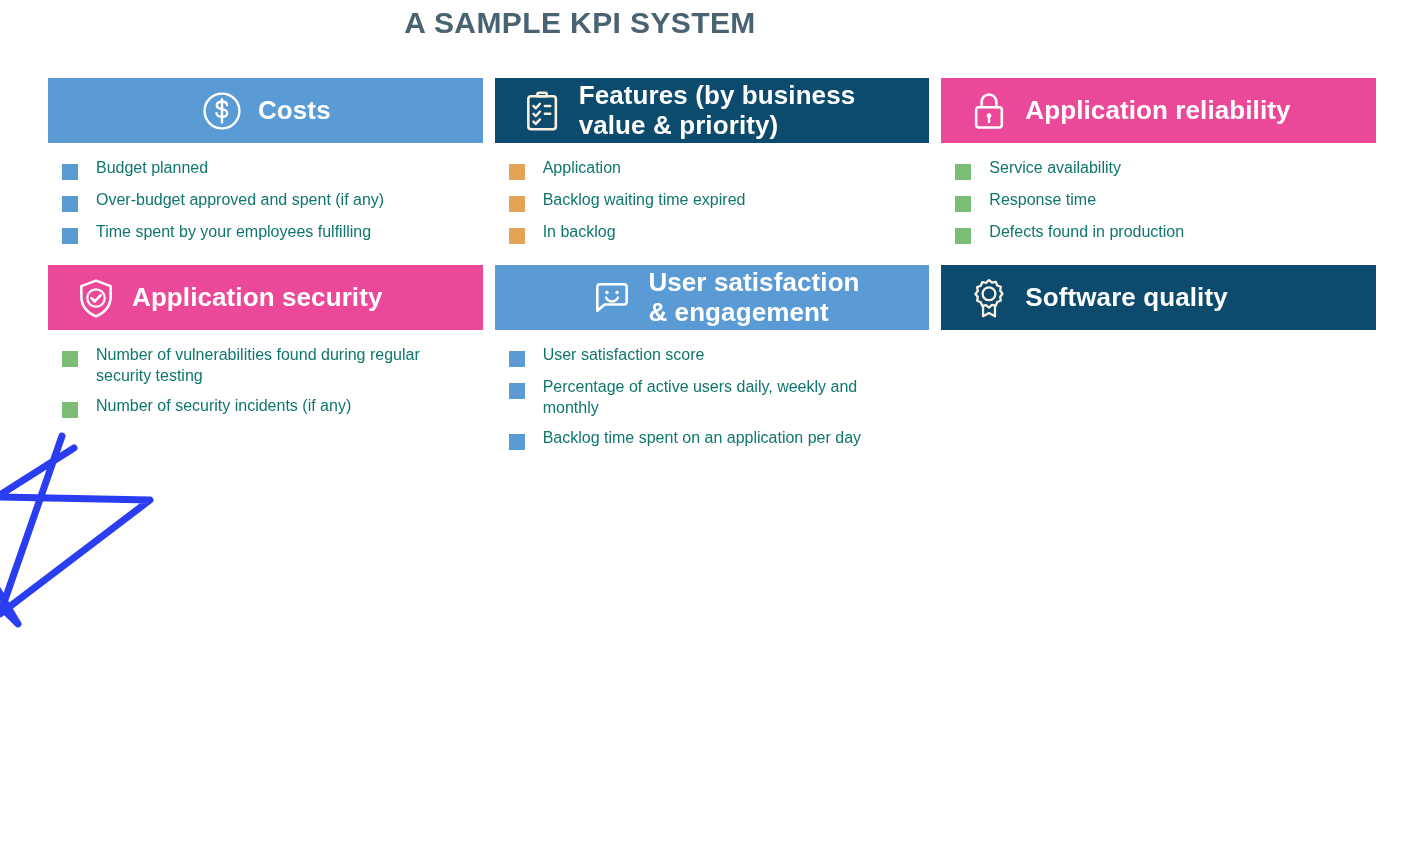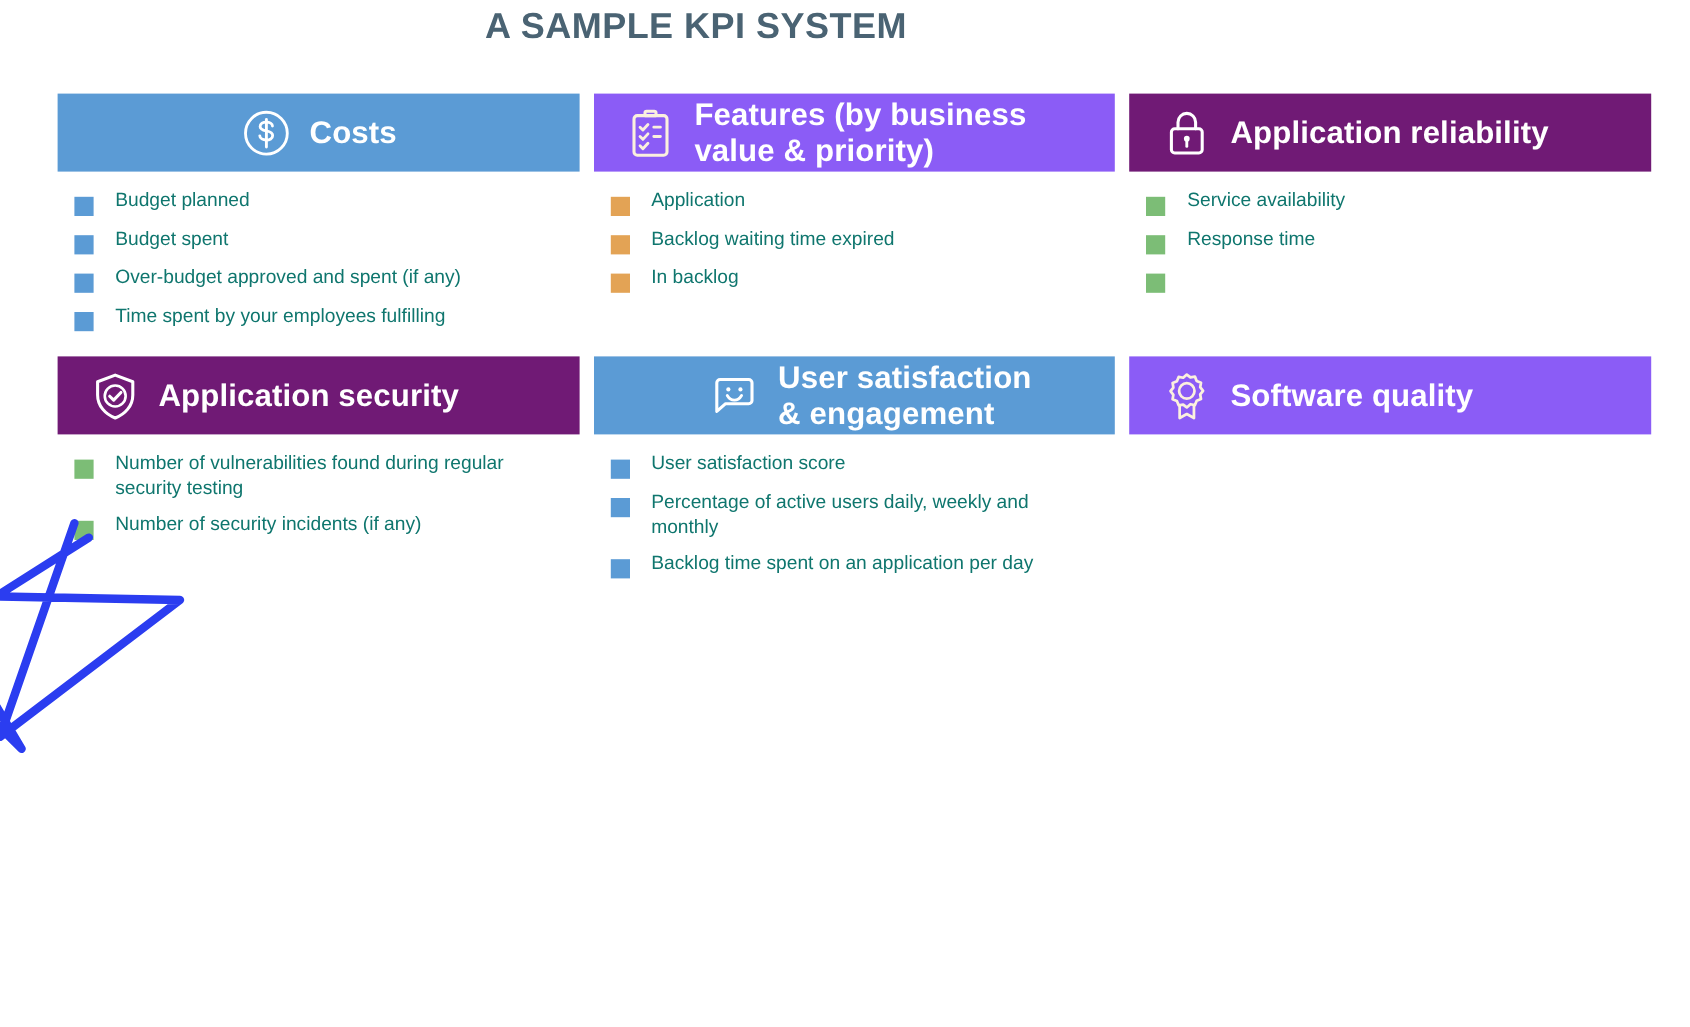--- a/index.html
+++ b/index.html
@@ -92,22 +92,22 @@
   }
   .kpi-text {
     font-size: 16px;
     line-height: 1.32;
     color: #0f766e;
     max-width: 360px;
   }
 
   
   .theme-blue   { background: #5b9bd5; justify-content: center; }
-  .theme-orange { background: #8b5cf6; }
-  .theme-green  { background: #701a75; }
+  .theme-orange { background: #0c4a6e; }
+  .theme-green  { background: #ec4899; }
   .bullet-blue   { background: #5b9bd5; }
   .bullet-orange { background: #e3a355; }
   .bullet-green  { background: #7cbd76; }
 
   .scribble {
     position: absolute;
     left: -78px;
     top: 418px;
     width: 260px;
     height: 220px;
@@ -129,24 +129,20 @@
         </span>
         <span class="hdr-title">Costs</span>
       </div>
       <ul class="kpi-list">
         <li class="kpi-item">
           <span class="kpi-bullet bullet-blue"></span>
           <span class="kpi-text">Budget planned</span>
         </li>
         <li class="kpi-item">
           <span class="kpi-bullet bullet-blue"></span>
-          <span class="kpi-text">Budget spent</span>
-        </li>
-        <li class="kpi-item">
-          <span class="kpi-bullet bullet-blue"></span>
           <span class="kpi-text">Over-budget approved and spent (if any)</span>
         </li>
         <li class="kpi-item">
           <span class="kpi-bullet bullet-blue"></span>
           <span class="kpi-text">Time spent by your employees fulfilling</span>
         </li>
       </ul>
     </div>
     <div class="card">
       <div class="card-header theme-orange">
@@ -186,20 +182,21 @@
         <li class="kpi-item">
           <span class="kpi-bullet bullet-green"></span>
           <span class="kpi-text">Service availability</span>
         </li>
         <li class="kpi-item">
           <span class="kpi-bullet bullet-green"></span>
           <span class="kpi-text">Response time</span>
         </li>
         <li class="kpi-item">
           <span class="kpi-bullet bullet-green"></span>
+          <span class="kpi-text">Defects found in production</span>
         </li>
       </ul>
     </div>
     <div class="card">
       <div class="card-header theme-green">
         <span class="hdr-icon">
           <svg width="44" height="44" viewBox="0 0 48 48">
             <use href="#ic-shield-check-icon"></use>
           </svg>
         </span>

